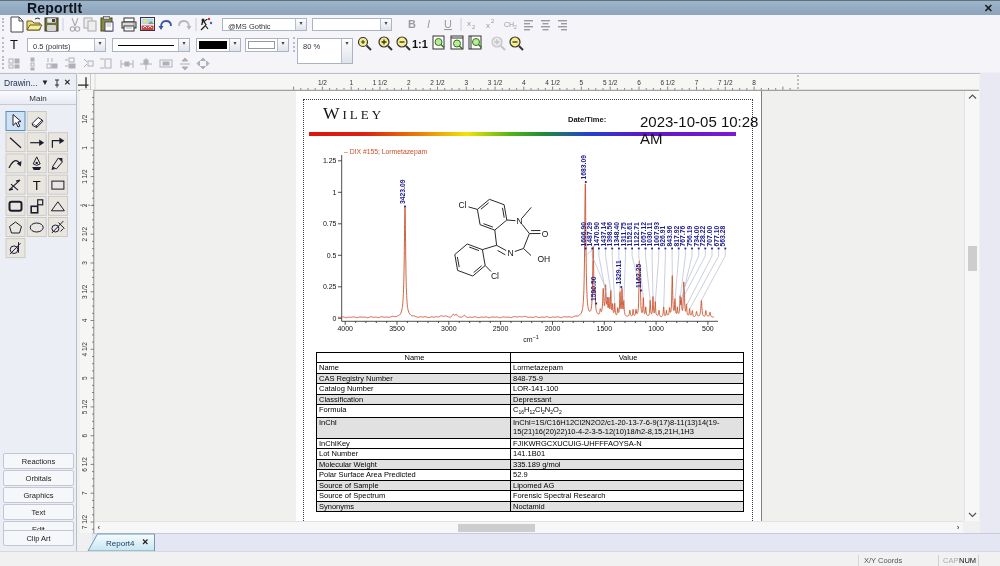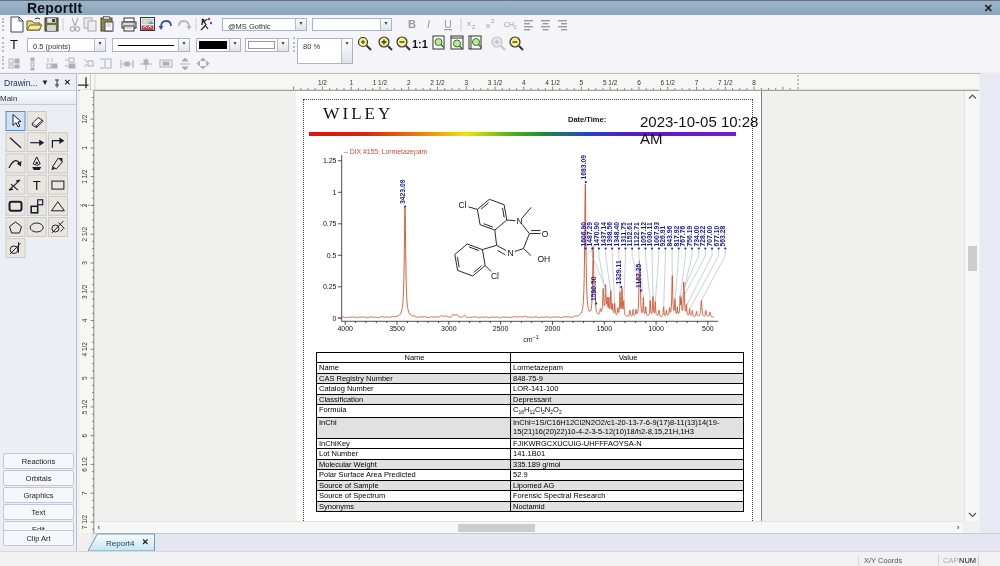--- a/index.html
+++ b/index.html
@@ -12,21 +12,21 @@
 
 #tb { left:0; top:15px; width:1000px; height:57px; background:#f4f4f9; }
 .grip { position:absolute; width:3px; border-left:2px dotted #b8bcc8; }
 .combo { position:absolute; background:#fff; border:1px solid #abb4c4; font-size:7.5px; color:#333; }
 .combo .arr { position:absolute; right:0; top:0; bottom:0; width:11px; background:linear-gradient(#fdfdfd,#dfe3ea); border-left:1px solid #b8bec9; color:#444; text-align:center; font-size:6px; line-height:9px; }
 svg text { font-family:"Liberation Sans", sans-serif; }
 
 #panel { left:0; top:73px; width:77px; height:478px; background:#eceef6; border-right:1px solid #b9bdc9; border-top:1px solid #b9bdc9; }
 #panel .hdr { position:absolute; left:0; top:1px; width:76px; height:15px; background:#eceef6; color:#1c2f54; font-size:8.5px; padding:3px 0 0 4px; }
 #panel .hdr .ic { position:absolute; top:3px; font-size:8px; color:#222; }
-#panel .main { position:absolute; left:0px; top:16px; width:76px; height:15px; background:linear-gradient(#fafbfe,#e7eaf3); border-top:1px solid #c6cad6; border-bottom:1px solid #c6cad6; text-align:left; font-size:8px; color:#333; padding-top:3px; }
+#panel .main { position:absolute; left:0px; top:16px; width:76px; height:15px; background:linear-gradient(#fafbfe,#e7eaf3); border-top:1px solid #c6cad6; border-bottom:1px solid #c6cad6; text-align:center; font-size:8px; color:#333; padding-top:3px; }
 .pbtn { position:absolute; left:3px; width:71px; height:16px; background:#f6f7fb; border:1px solid #c3c7d4; border-radius:2px; text-align:center; font-size:7.5px; color:#222; padding-top:3px; }
 
 #canvas { left:78px; top:73px; width:902px; height:448px; background:#f0f0ef; border-top:1px solid #b9bdc9; overflow:hidden; }
 .rl { font-size:6.5px; fill:#333; }
 .rt { stroke:#555; stroke-width:0.7; }
 
 #page { left:296px; top:91px; width:466px; height:430px; background:#fff; border-right:1.5px solid #808080; overflow:hidden; }
 .dotted { position:absolute; border:1px dotted #3c3c50; }
 #wiley { left:27px; top:12px; font-family:"Liberation Serif", serif; font-size:17.5px; letter-spacing:3px; color:#131313; font-weight:500; }
 #rainbow { left:13px; top:41px; width:427px; height:4px; background:linear-gradient(90deg,#dd1410 0%,#dd2010 13%,#e87907 25%,#f0e503 37%,#52b616 47%,#1e8c38 55%,#2244cc 65%,#5d17c8 78%,#7a1bd4 100%); }
@@ -585,21 +585,21 @@
     <line x1="90.6" y1="493.2" x2="93.8" y2="493.2" class="rt"></line>
     <line x1="92.0" y1="500.4" x2="93.8" y2="500.4" class="rt"></line>
     <line x1="92.0" y1="507.6" x2="93.8" y2="507.6" class="rt"></line>
     <line x1="92.0" y1="514.8" x2="93.8" y2="514.8" class="rt"></line>
     <line x1="90.6" y1="522.0" x2="93.8" y2="522.0" class="rt"></line>
     <line x1="92.0" y1="529.2" x2="93.8" y2="529.2" class="rt"></line>
 </svg>
 
 <div class="abs" id="page">
   <div class="dotted" style="left:7px;top:8px;width:450px;height:430px"></div>
-  <div class="abs" id="wiley">W<span style="font-size:17px">ILEY</span></div>
+  <div class="abs" id="wiley">W<span style="font-size:13px">ILEY</span></div>
   <div class="abs" id="rainbow"></div>
   <div class="abs dt1">Date/Time:</div>
   <div class="abs dt2">2023-10-05 10:28 AM</div>
   <svg id="specsvg" width="418" height="300" viewBox="318 140 418 300">
     <path d="M341.7 155 V321.3 H718" class="axis"></path>
       <line x1="338" y1="318.3" x2="341.7" y2="318.3" class="axis"></line>
       <text x="336.5" y="320.6" class="tick" text-anchor="end">0</text>
       <line x1="338" y1="286.8" x2="341.7" y2="286.8" class="axis"></line>
       <text x="336.5" y="289.1" class="tick" text-anchor="end">0.25</text>
       <line x1="338" y1="255.3" x2="341.7" y2="255.3" class="axis"></line>

